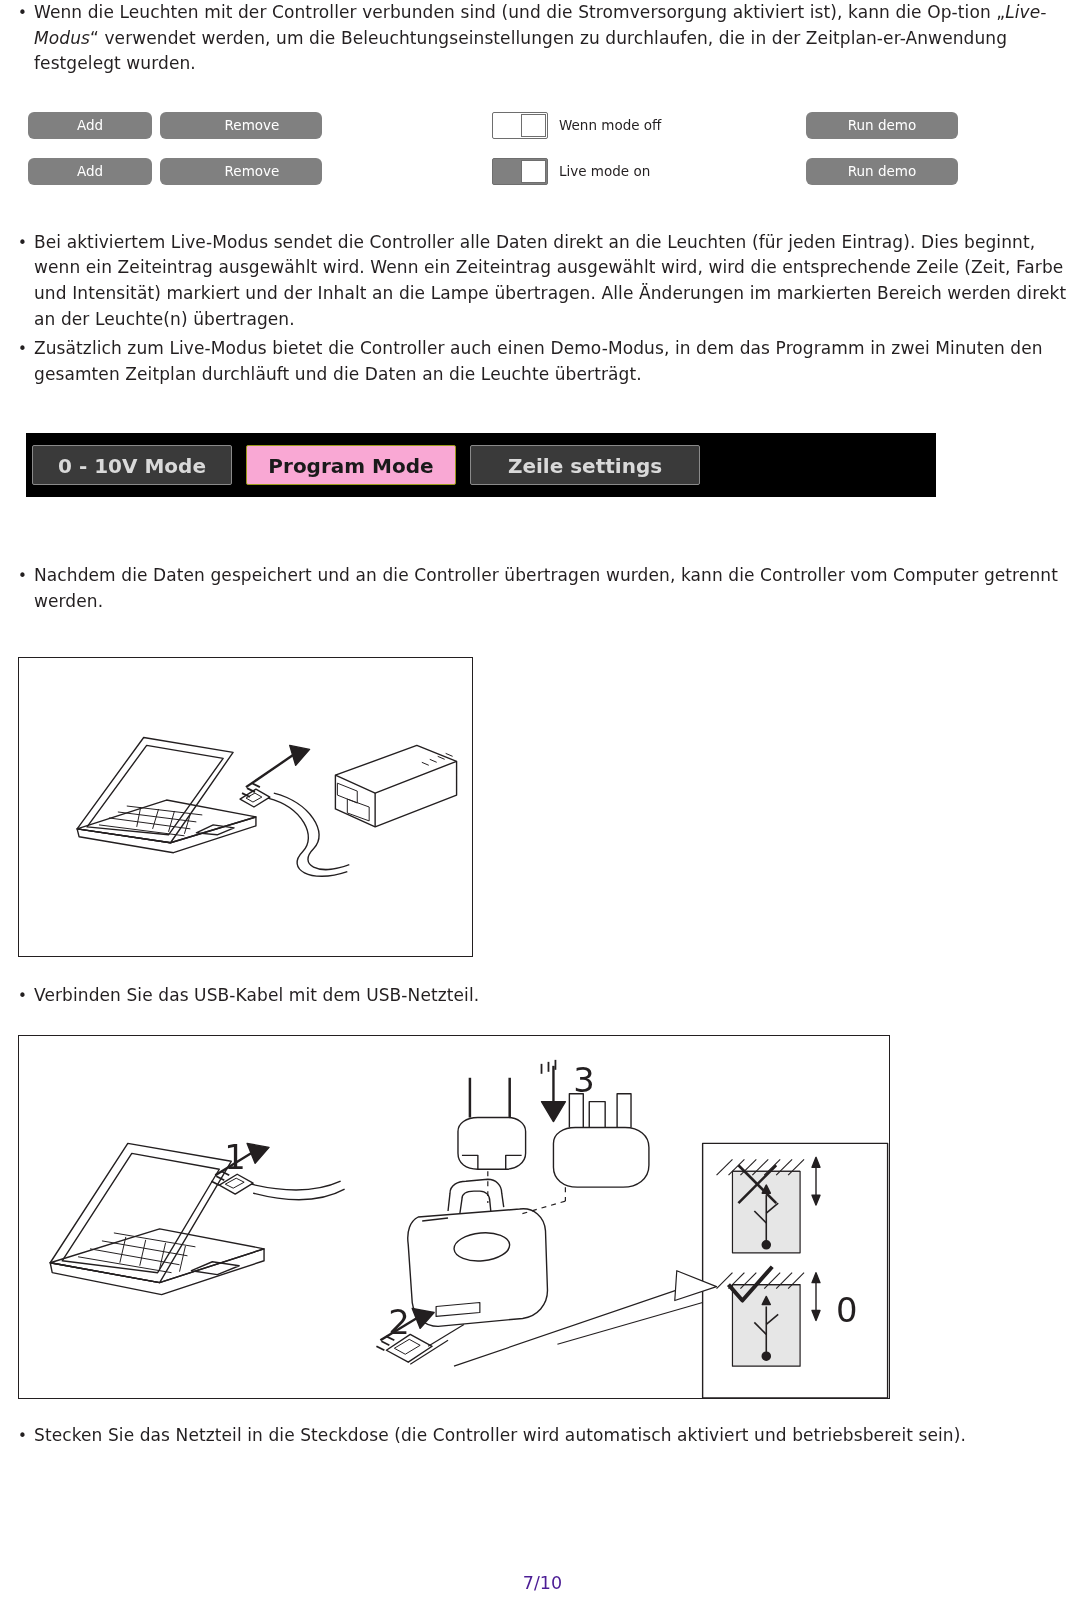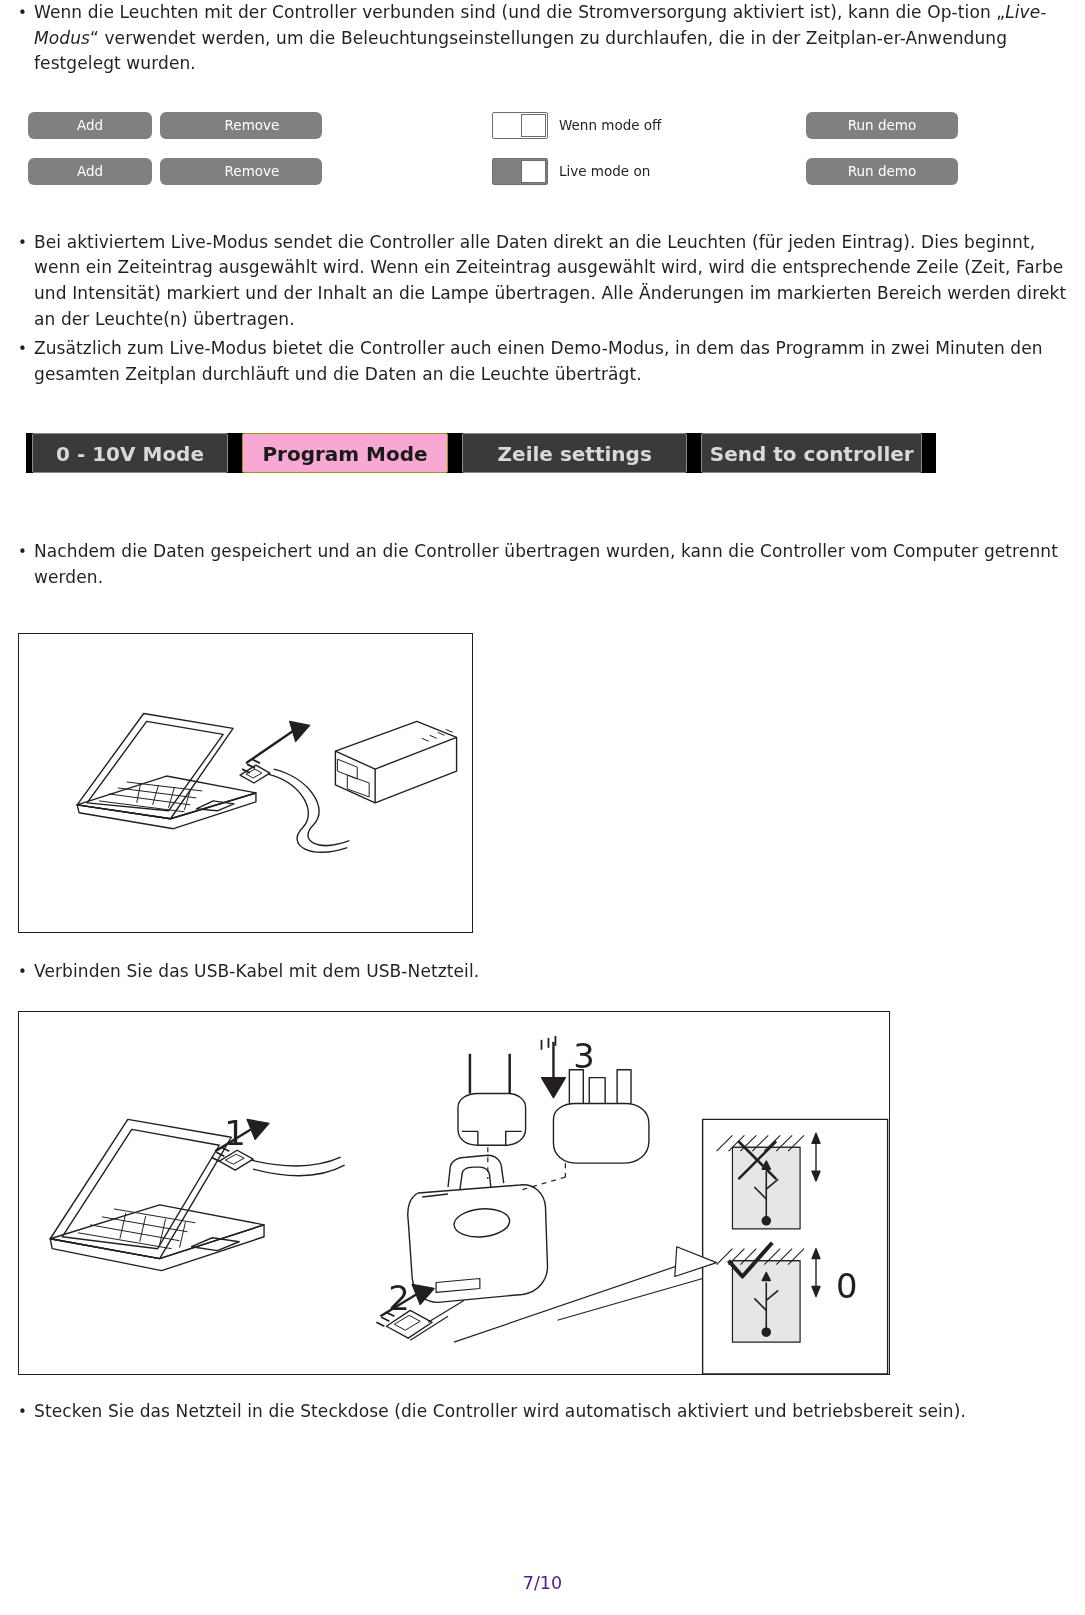--- a/index.html
+++ b/index.html
@@ -101,21 +101,21 @@
   }
   .btn-demo {
     width: 152px;
     margin-left: auto;
   }
   
   .progbar {
     margin-top: 46px;
     margin-left: 8px;
     width: 910px;
-    height: 40px;
+    height: 64px;
     background: #000000;
     display: flex;
     align-items: center;
     padding-left: 6px;
     box-sizing: border-box;
   }
   .pb-btn {
     height: 40px;
     line-height: 40px;
     text-align: center;
@@ -217,21 +217,20 @@
     <div class="bullet-block">
       <div class="bullet-dot">•</div>
       <div class="bullet-text">Zusätzlich zum Live-Modus bietet die Controller auch einen Demo-Modus, in dem das Programm in zwei Minuten den gesamten Zeitplan durchläuft und die Daten an die Leuchte überträgt.</div>
     </div>
   </div>
 
   <div class="progbar">
     <div class="pb-btn pb-dark pb-w1">0 - 10V Mode</div>
     <div class="pb-btn pb-yellow pb-w2">Program Mode</div>
     <div class="pb-btn pb-dark pb-w3">Zeile settings</div>
-    <div class="pb-btn pb-dark pb-w4">Send to controller</div>
   </div>
 
   <div style="margin-top:66px;">
     <div class="bullet-block">
       <div class="bullet-dot">•</div>
       <div class="bullet-text">Nachdem die Daten gespeichert und an die Controller übertragen wurden, kann die Controller vom Computer getrennt werden.</div>
     </div>
   </div>
 
   <div class="figure fig1">

